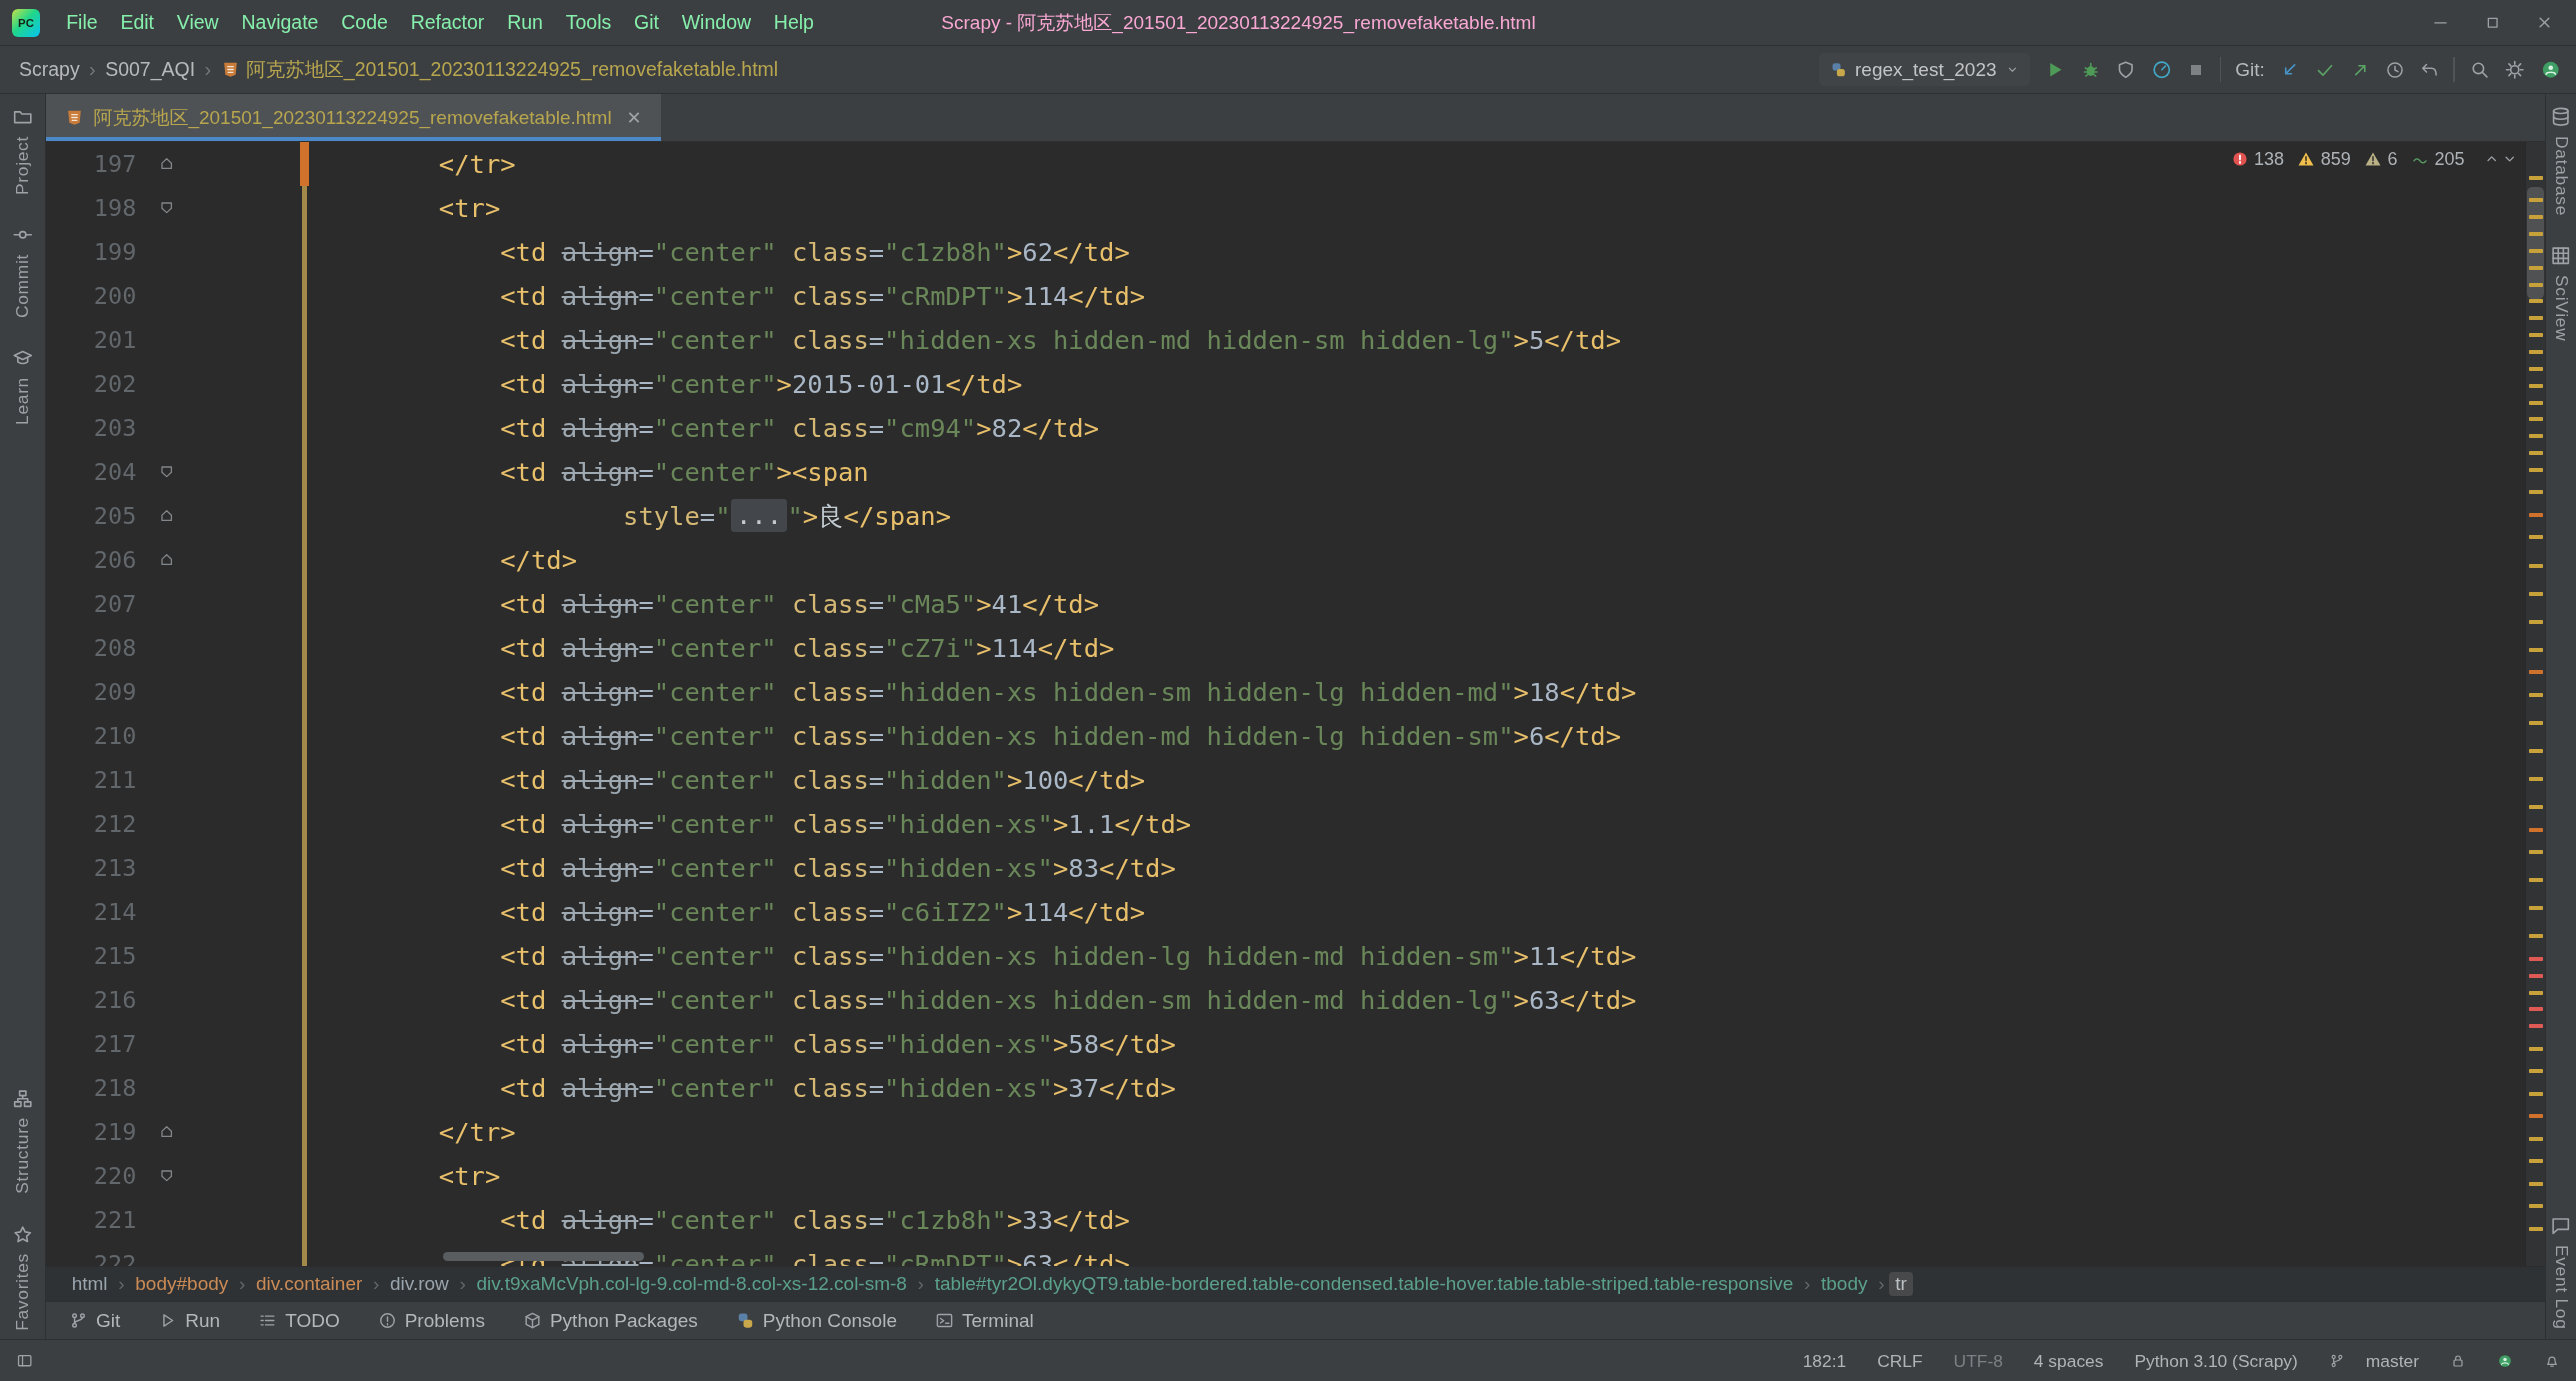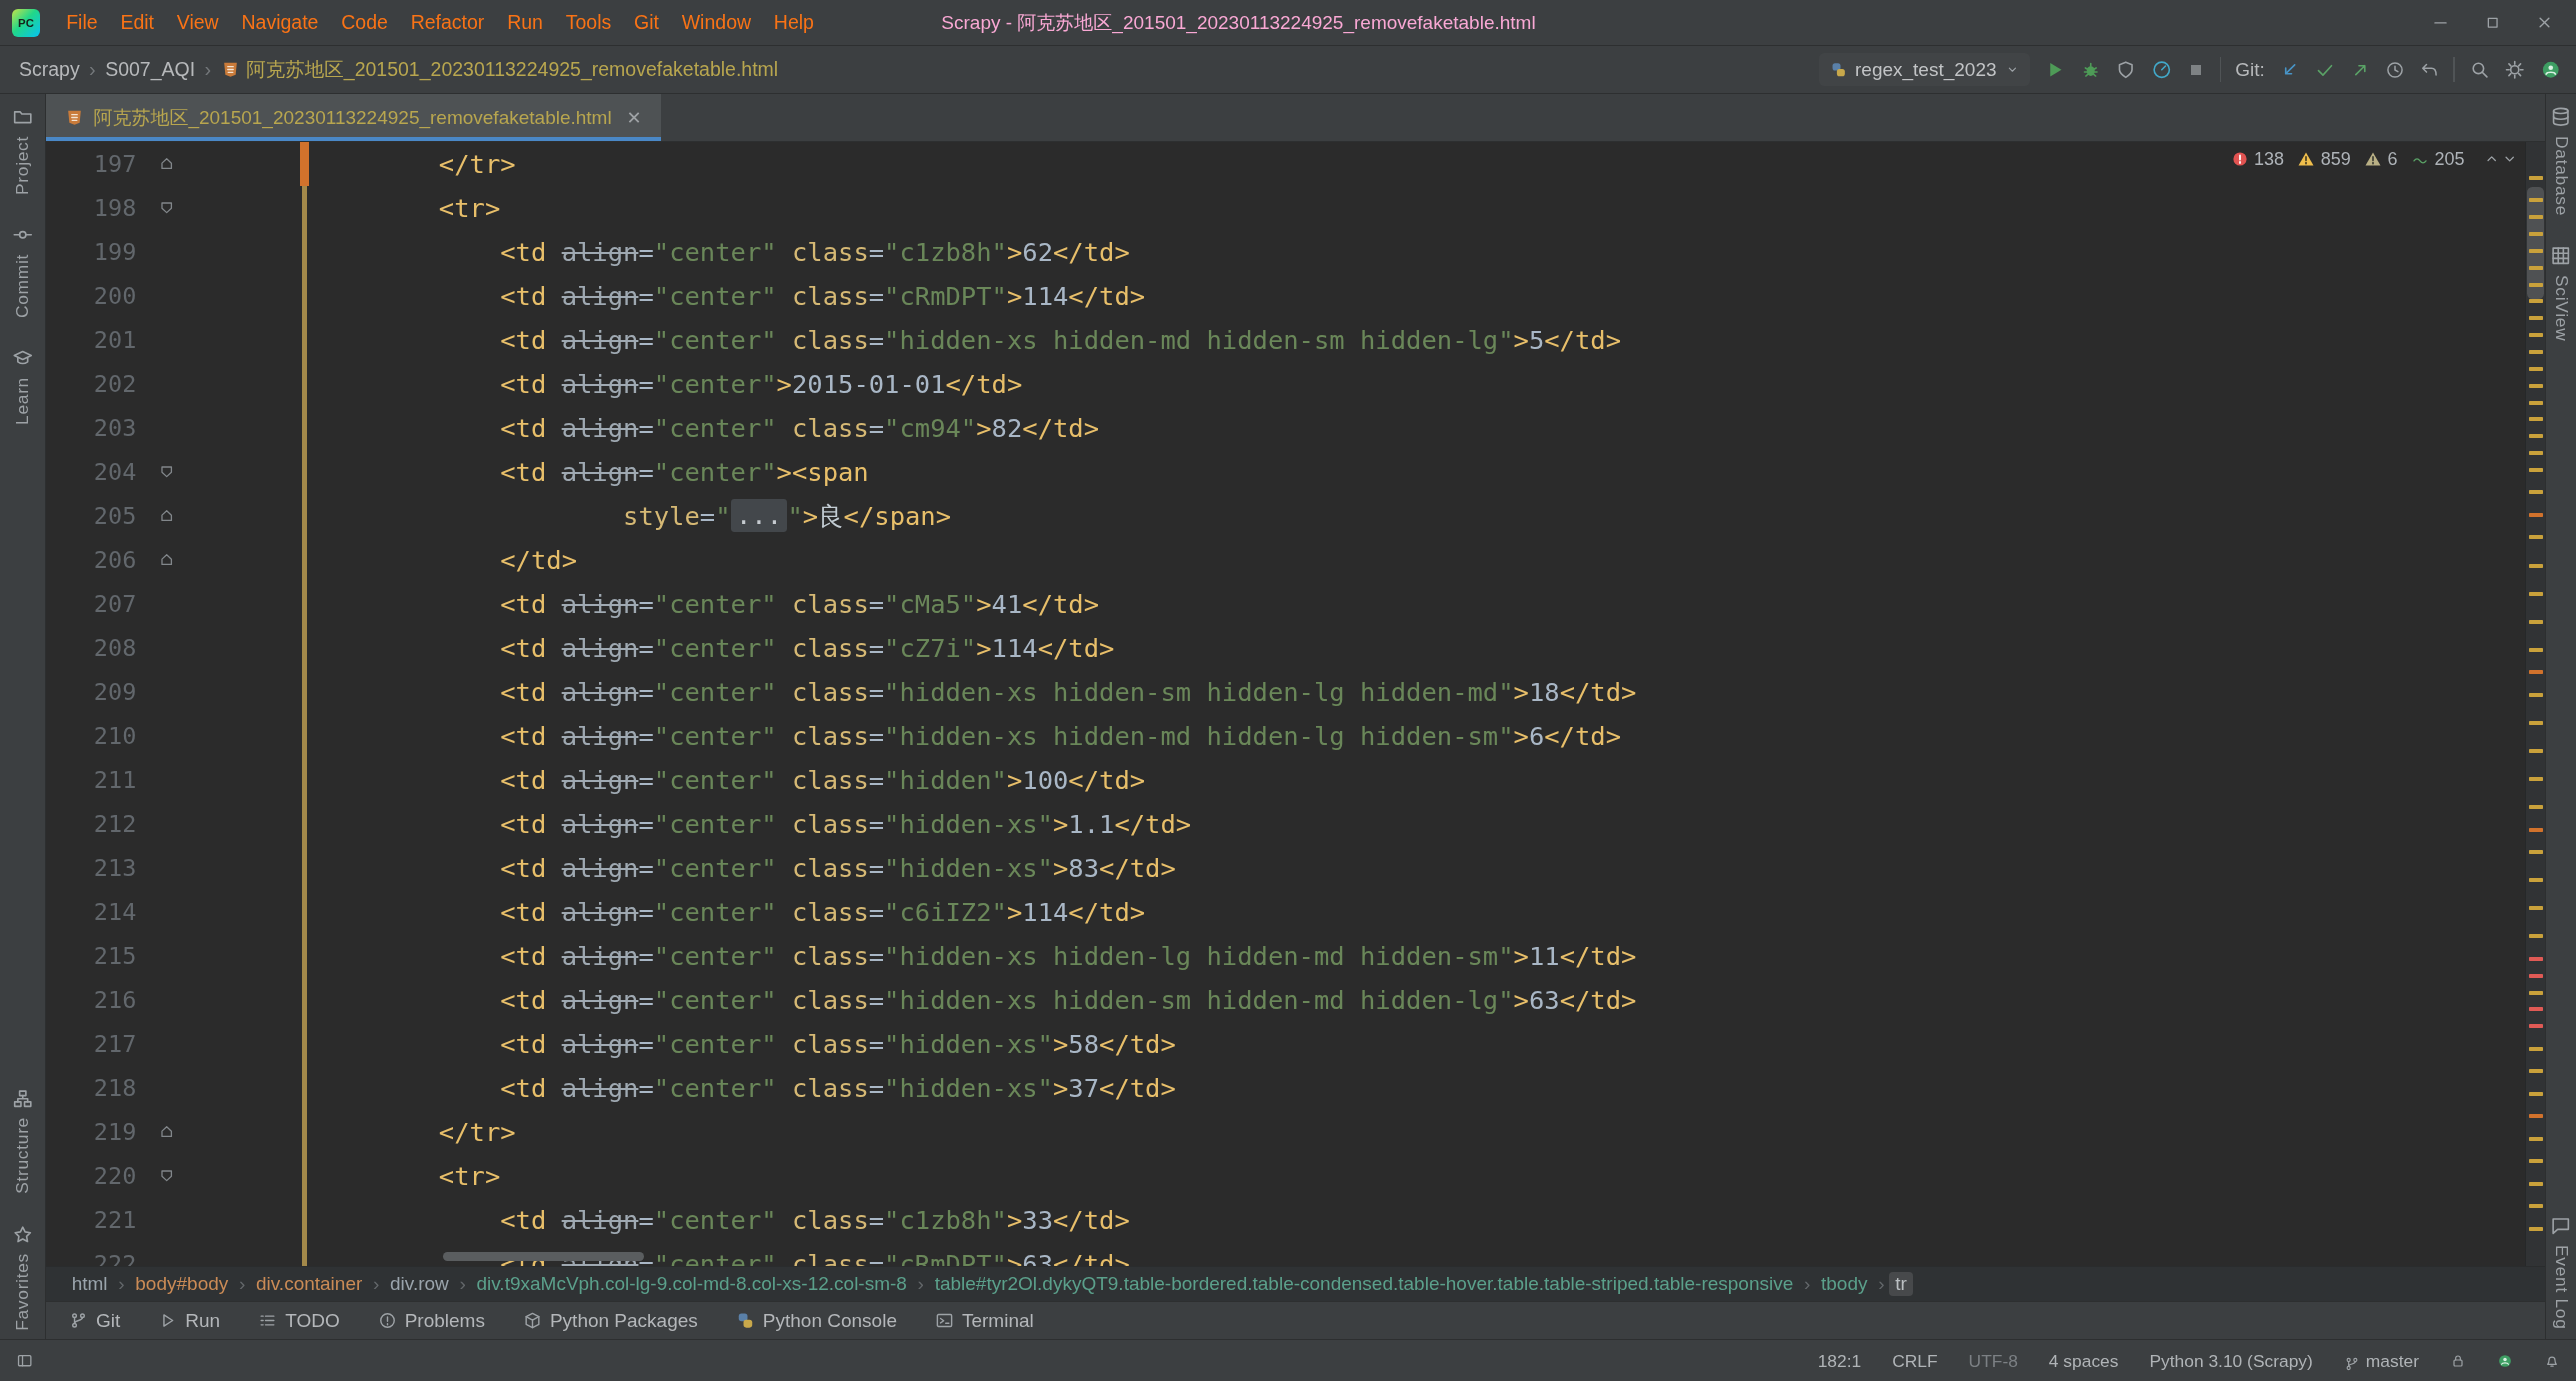--- a/index.html
+++ b/index.html
@@ -4,21 +4,21 @@
 <style>
   *{box-sizing:border-box;margin:0;padding:0}
   html,body{width:2576px;height:1382px;overflow:hidden;background:#2b2b2b}
   body{font-family:"Liberation Sans",sans-serif;color:#bbbdbf;font-size:19px}
   #app{display:flex;flex-direction:column;width:100%;height:100%}
 
   
   #titlebar{height:46px;background:#3c3f41;display:flex;align-items:center;padding:0 5.4px 0 12px;flex:none;border-bottom:0.7px solid #2d2f30}
   #logo{width:28px;height:28px;border-radius:6px;background:linear-gradient(135deg,#c5e24a,#21d789 45%,#07c3f2);color:#15221c;font-weight:bold;font-size:11.4px;display:flex;align-items:center;justify-content:center;margin-right:14.8px;flex:none}
   #menubar{display:flex}
-  .menu-item{padding:8px 11.4px;font-size:19.5px;color:#f97316;cursor:default;white-space:nowrap}
+  .menu-item{padding:8px 11.4px;font-size:19.5px;color:#86efac;cursor:default;white-space:nowrap}
   #win-title{margin-left:116px;color:#f9a8d4;font-size:19px;white-space:nowrap;overflow:hidden;text-overflow:ellipsis}
   #win-controls{margin-left:auto;display:flex;flex:none}
   .wbtn{width:52px;height:44px;display:flex;align-items:center;justify-content:center}
 
   
   #toolbar{height:48px;background:#3c3f41;border-bottom:0.7px solid #2d2f30;display:flex;align-items:center;padding:0 14.8px 0 19px;flex:none}
   #nav-crumbs{display:flex;align-items:center;font-size:19.5px;color:#b7b9bb;white-space:nowrap}
   .crumb-sep{color:#74787b;margin:0 9.4px;font-size:20px}
   .nav-crumb{display:flex;align-items:center;gap:6.7px}
   .nav-crumb.file span{color:#b8a64f}
@@ -86,21 +86,21 @@
   .crumb-sep2{color:#63676a;margin:0 4px}
 
   
   #bottombar{height:38px;background:#3c3f41;border-top:0.7px solid #2d2f30;display:flex;align-items:center;gap:38px;padding:0 23px;flex:none;font-size:19px;color:#b4b7ba}
   .tw-item{display:flex;align-items:center;gap:8px;white-space:nowrap}
 
   
   #statusbar{height:43px;background:#3c3f41;border-top:0.7px solid #2d2f30;display:flex;align-items:center;padding:0 16px;font-size:17.4px;color:#b0b4b7;flex:none}
   #status-right{margin-left:auto;display:flex;align-items:center;gap:31px;white-space:nowrap}
   #status-right .dim{color:#7c8084}
-  #branch{display:flex;align-items:flex-end;gap:6px}
+  #branch{display:flex;align-items:center;gap:21px}
 </style>
 </head>
 <body>
 
 <div id="app">
 
   <header id="titlebar">
     <span id="logo">PC</span>
     <nav id="menubar">
         <div class="menu-item">File</div>

